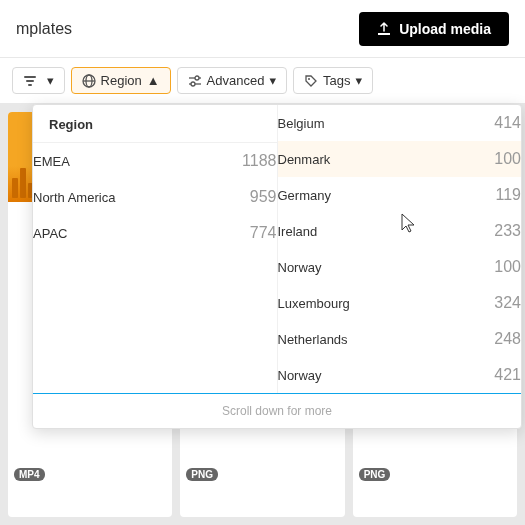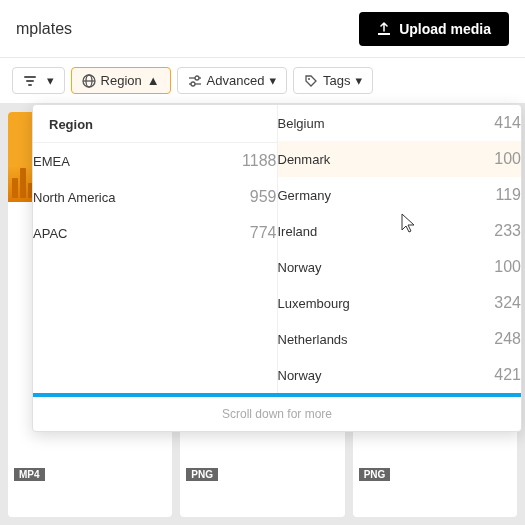--- a/index.html
+++ b/index.html
@@ -114,21 +114,21 @@
     }
     .dropdown-item .count {
       color: #999;
       font-size: 16px;
     }
     .scroll-hint {
       text-align: center;
       padding: 10px;
       color: #aaa;
       font-size: 12px;
-      border-top: 4px solid #0ea5e9;
+      border-top: 1px solid #0ea5e9;
     }
 
     
     .card-grid {
       position: absolute;
       top: 104px;
       left: 0;
       right: 0;
       bottom: 0;
       display: grid;
@@ -157,21 +157,21 @@
     .card-thumb.orange { background: linear-gradient(135deg, #f5a623, #e8800a); }
     .card-thumb.light { background: #e0e0e0; }
     .card-badge {
       position: absolute;
       bottom: 36px;
       left: 6px;
       background: rgba(0,0,0,0.6);
       color: #fff;
       font-size: 10px;
       padding: 1px 5px;
-      border-radius: 0;
+      border-radius: 6px;
       font-weight: 700;
     }
     .card-title {
       padding: 6px 8px;
       font-size: 11px;
       color: #333;
       font-weight: 500;
     }
 
     

